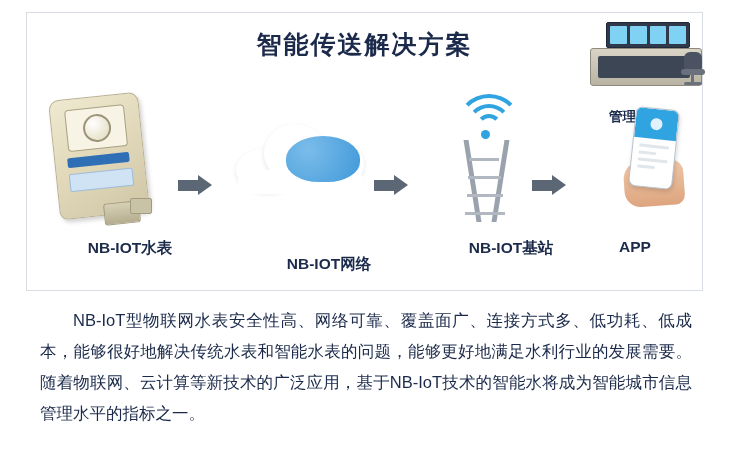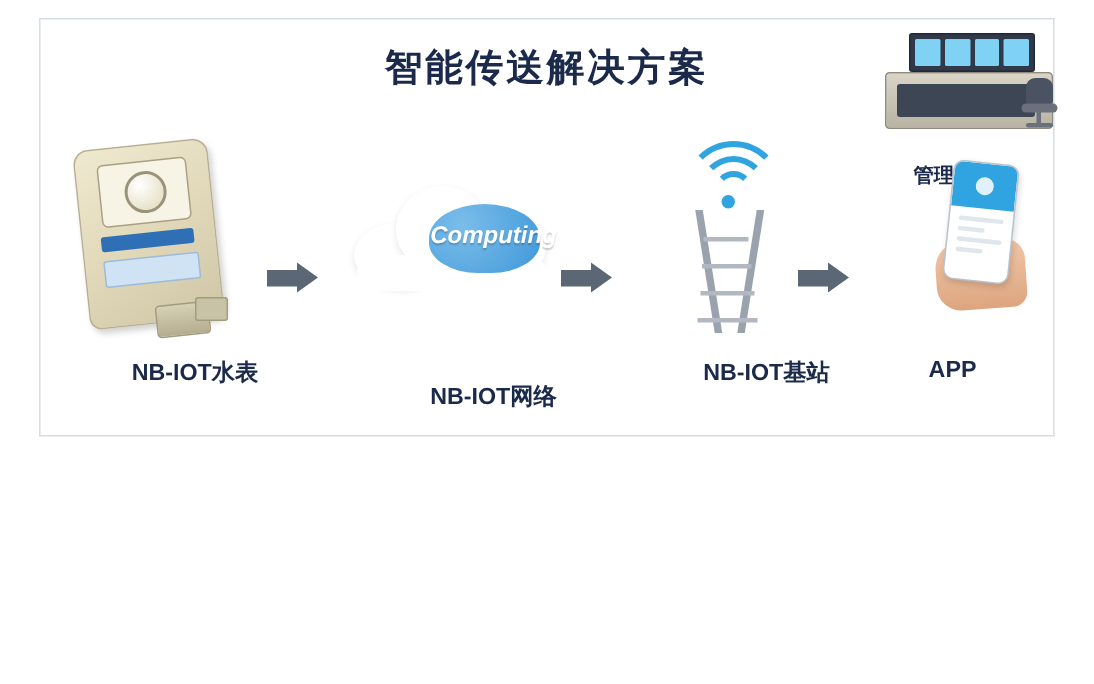--- a/index.html
+++ b/index.html
@@ -474,21 +474,20 @@
     </div>
 
     <div class="node" style="left:196px; top:0px; width:176px;">
       <div class="cloud">
         <div class="c1"></div>
         <div class="c2"></div>
         <div class="c3"></div>
         <div class="base"></div>
         <div class="cloud-blue"></div>
         <div class="cloud-text">
-          <span>Computing</span>
         </div>
       </div>
       <div class="node-label" style="position:absolute; left:0; top:184px; width:176px;">NB-IOT网络</div>
     </div>
 
     <div class="arrow-wrap" style="left:348px; top:105px;">
       <div class="arrow-bar"></div>
       <div class="arrow-head"></div>
     </div>
 
@@ -543,14 +542,15 @@
             <i class="short"></i>
           </div>
         </div>
       </div>
 
       <div class="node-label" style="position:absolute; left:-20px; top:226px; width:140px; text-align:center;">APP</div>
     </div>
 
   </div>
 
+  <div class="para">NB-IoT型物联网水表安全性高、网络可靠、覆盖面广、连接方式多、低功耗、低成本，能够很好地解决传统水表和智能水表的问题，能够更好地满足水利行业的发展需要。随着物联网、云计算等新技术的广泛应用，基于NB-IoT技术的智能水将成为智能城市信息管理水平的指标之一。</div>
 
 </div>
 
 </body></html>

